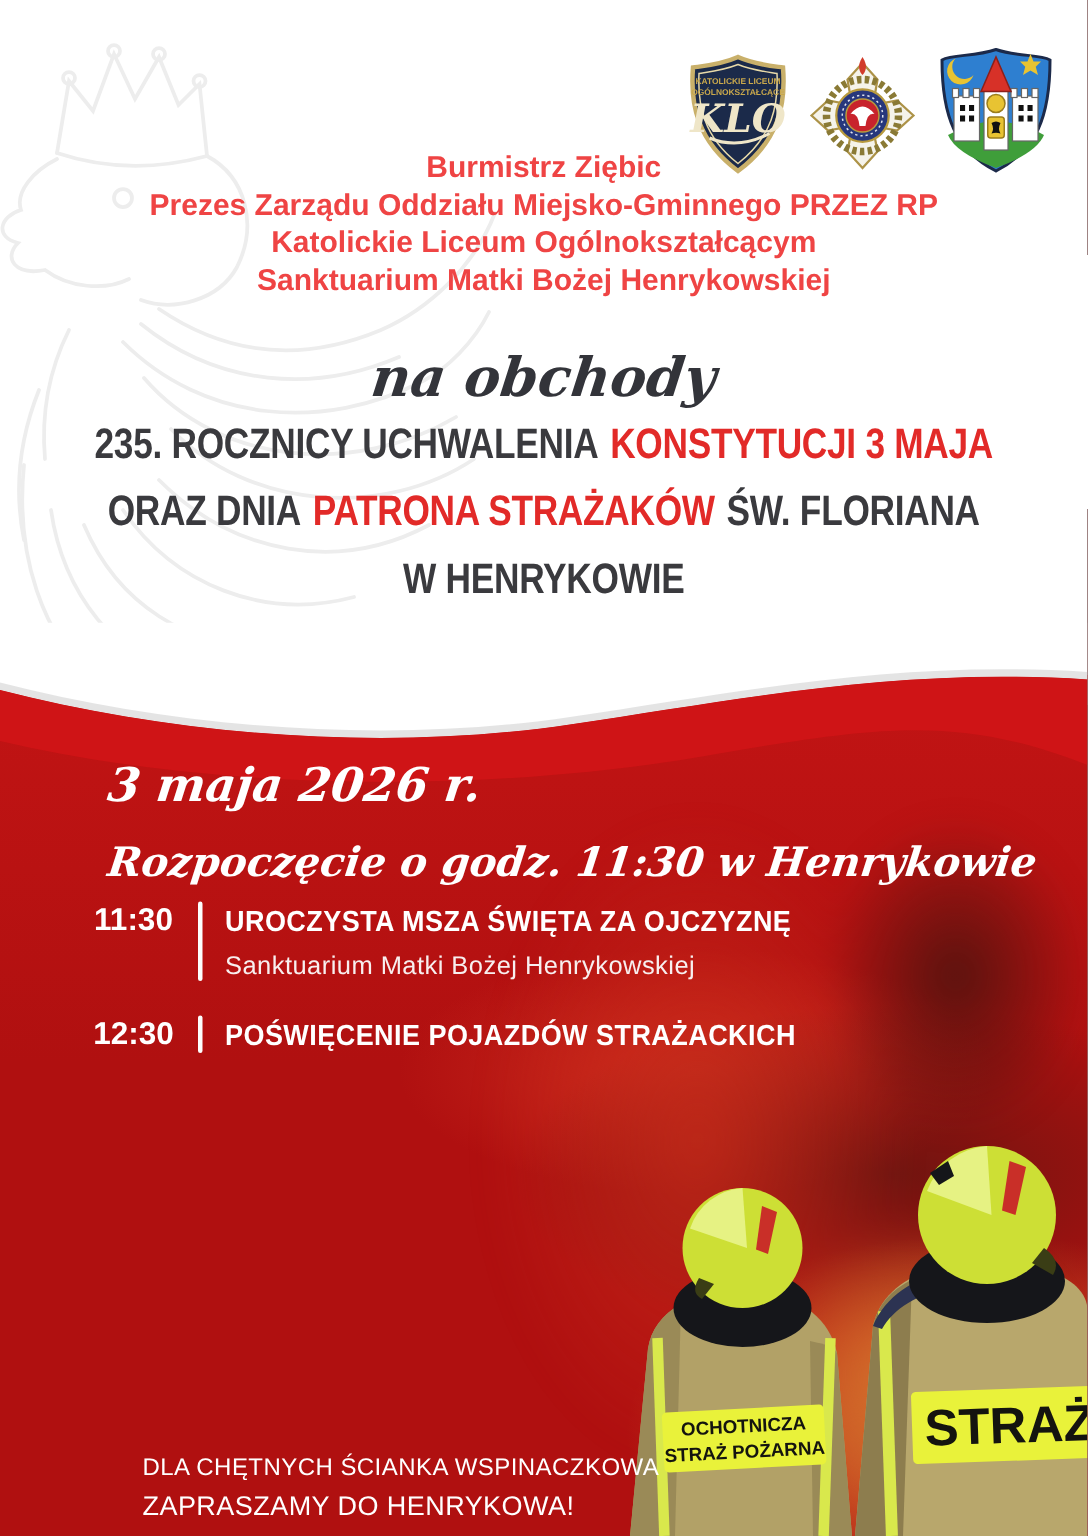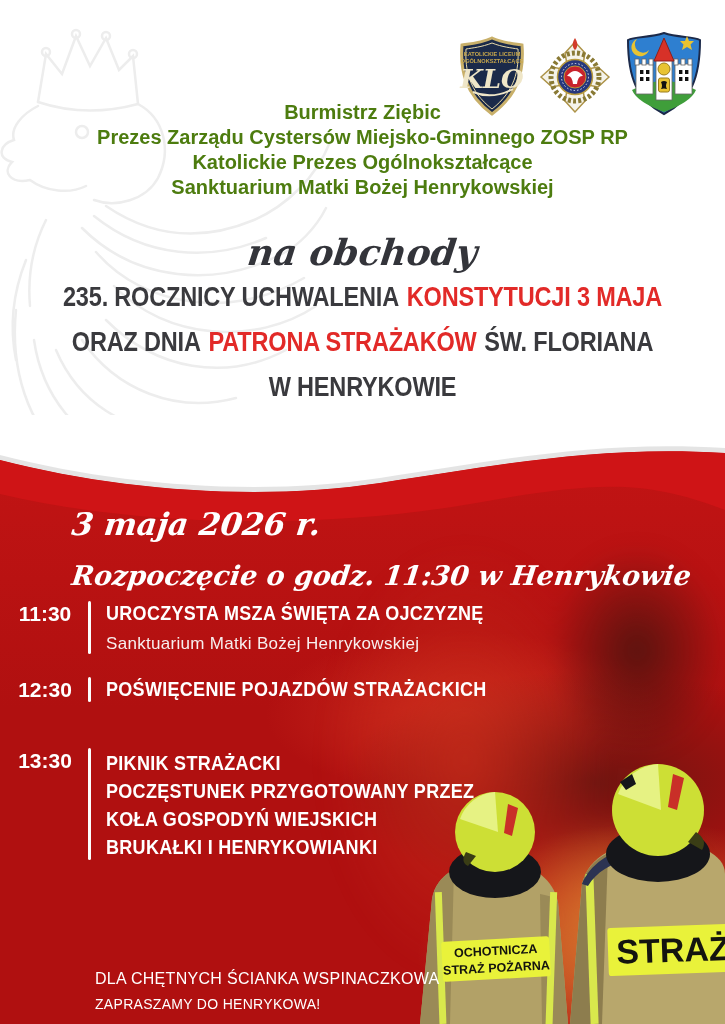--- a/index.html
+++ b/index.html
@@ -6,21 +6,21 @@
   .poster{
     position:relative;width:725px;height:1024px;margin:0 auto;
     overflow:hidden;background:#fff;
     font-family:"Liberation Sans", sans-serif;
   }
   
   .white-section{position:absolute;inset:0 0 auto 0;height:470px;background:#fff;z-index:1;text-decoration:underline;}
   .watermark{position:absolute;left:-14px;top:10px;z-index:1;opacity:1;}
   .logos{position:absolute;top:30px;right:20px;display:flex;align-items:flex-end;gap:10px;z-index:2;}
   .org-block{position:absolute;top:100px;left:0;right:0;text-align:center;z-index:2;
-    color:#4d7c0f;font-weight:bold;font-size:20px;line-height:25px;}
+    color:#ef4444;font-weight:bold;font-size:20px;line-height:25px;}
   .script{font-family:"DejaVu Serif", serif;font-style:italic;font-weight:bold;transform:skewX(-7deg);}
   .na-obchody{position:absolute;top:231px;left:0;right:0;text-align:center;font-size:36px;color:#33343a;z-index:2;}
   .headline{position:absolute;left:0;right:0;text-align:center;color:#3a3a3e;font-weight:800;
     font-size:24px;letter-spacing:-0.2px;transform:scale(.98,1.18);z-index:2;}
   .headline .red{color:#e22a28;}
   .hl1{top:283px;} .hl2{top:328px;} .hl3{top:373px;}
   .headline span{margin:0 4px;}
   
   .wave{position:absolute;top:415px;left:0;width:725px;height:110px;z-index:3;}
   
@@ -36,29 +36,29 @@
     background:
       radial-gradient(closest-side at 72% 78%, rgba(215,120,45,.9), rgba(215,120,45,0)),
       radial-gradient(closest-side at 78% 22%, rgba(66,20,14,.8), rgba(66,20,14,0)),
       radial-gradient(closest-side at 35% 45%, rgba(200,44,26,.75), rgba(200,44,26,0));
     filter:blur(10px);}
   .firefighters{position:absolute;right:0;bottom:0;z-index:3;}
   .date-script{position:absolute;left:72px;top:506px;color:#fff;font-size:31px;z-index:5;}
   .start-script{position:absolute;left:72px;top:560px;color:#fff;font-size:27px;z-index:5;}
   .schedule{position:absolute;top:601px;left:14px;right:0;z-index:5;color:#fff;}
   .row{display:flex;margin-bottom:23px;}
-  .row-time{width:62px;flex:none;text-align:center;font-size:21px;font-weight:bold;padding-top:1px;}
+  .row-time{width:62px;flex:none;text-align:center;font-size:21px;font-weight:bold;padding-top:1px;margin-left:44px;}
   .row-bar{width:3px;flex:none;background:#fdfdfd;border-radius:2px;margin-left:12px;margin-right:15px;}
   .row-title{font-size:18px;font-weight:800;letter-spacing:.3px;line-height:25px;transform:scaleY(1.08);transform-origin:left top;}
   .row:nth-child(3) .row-title{font-size:16.5px;}
   .row-sub{font-size:17px;font-weight:400;color:#f8efef;margin-top:8px;letter-spacing:.3px;}
   .row-extra{font-size:18px;font-weight:800;letter-spacing:.3px;line-height:28px;transform:scaleY(1.08);transform-origin:left top;}
   .note{position:absolute;left:95px;top:966px;z-index:6;color:#fff;font-weight:normal;letter-spacing:.3px;}
   .note-l1{font-size:16px;line-height:25px;}
-  .note-l2{font-size:14px;line-height:26px;}
+  .note-l2{font-size:18px;line-height:26px;}
 </style>
 </head>
 <body>
 
 <div class="poster">
 
   <div class="white-section">
 
     <svg class="watermark" width="390" height="460" viewBox="0 0 390 460" fill="none" stroke="#ededed" stroke-width="2.5" stroke-linecap="round">
       <path d="M52,92 L60,44 L76,64 L90,26 L104,56 L120,28 L133,60 L147,46 L152,94"></path>
@@ -138,22 +138,22 @@
         <circle cx="41" cy="39" r="6" fill="#e8c332" stroke="#9b7d1c" stroke-width="1"></circle>
         <rect x="35.5" y="48" width="11" height="14" rx="2" fill="#e8c332" stroke="#9b7d1c" stroke-width="1"></rect>
         <path d="M38,52 Q41,50 44,52 Q42,56 44,59 Q41,58 38,59 Q40,56 38,52 Z" fill="#111"></path>
         <path d="M14,9 A9,9 0 1 0 26,20 A7,7 0 1 1 14,9 Z" fill="#e8c332"></path>
         <path d="M64,6 L66,11 L71,11 L67.5,14.5 L69,20 L64,17 L59,20 L60.5,14.5 L57,11 L62,11 Z" fill="#e8c332"></path>
       </svg>
     </div>
 
     <div class="org-block">
       <div>Burmistrz Ziębic</div>
-      <div>Prezes Zarządu Cystersów Miejsko-Gminnego ZOSP RP</div>
-      <div>Katolickie Prezes Ogólnokształcące</div>
+      <div>Prezes Zarządu Oddziału Miejsko-Gminnego PRZEZ RP</div>
+      <div>Katolickie Liceum Ogólnokształcącym</div>
       <div>Sanktuarium Matki Bożej Henrykowskiej</div>
     </div>
 
     <div class="na-obchody script">na obchody</div>
 
     <div class="headline hl1">
       <span>235. ROCZNICY UCHWALENIA</span><span class="red">KONSTYTUCJI 3 MAJA</span>
     </div>
     <div class="headline hl2">
       <span>ORAZ DNIA</span><span class="red">PATRONA STRAŻAKÓW</span><span>ŚW. FLORIANA</span>
@@ -223,30 +223,20 @@
     <div class="row">
       <div class="row-time">12:30</div>
       <div class="row-bar"></div>
       <div class="row-content">
         <div class="row-title">POŚWIĘCENIE POJAZDÓW STRAŻACKICH</div>
       </div>
     </div>
     <div class="row">
       <div class="row-bar"></div>
     </div>
-    <div class="row">
-      <div class="row-time">13:30</div>
-      <div class="row-bar"></div>
-      <div class="row-content">
-        <div class="row-extra">PIKNIK STRAŻACKI</div>
-        <div class="row-extra">POCZĘSTUNEK PRZYGOTOWANY PRZEZ</div>
-        <div class="row-extra">KOŁA GOSPODYŃ WIEJSKICH</div>
-        <div class="row-extra">BRUKAŁKI I HENRYKOWIANKI</div>
-      </div>
-    </div>
   </div>
 
   <div class="note">
     <div class="note-l1">DLA CHĘTNYCH ŚCIANKA WSPINACZKOWA</div>
     <div class="note-l2">ZAPRASZAMY DO HENRYKOWA!</div>
   </div>
 
 </div>
 
 </body></html>

